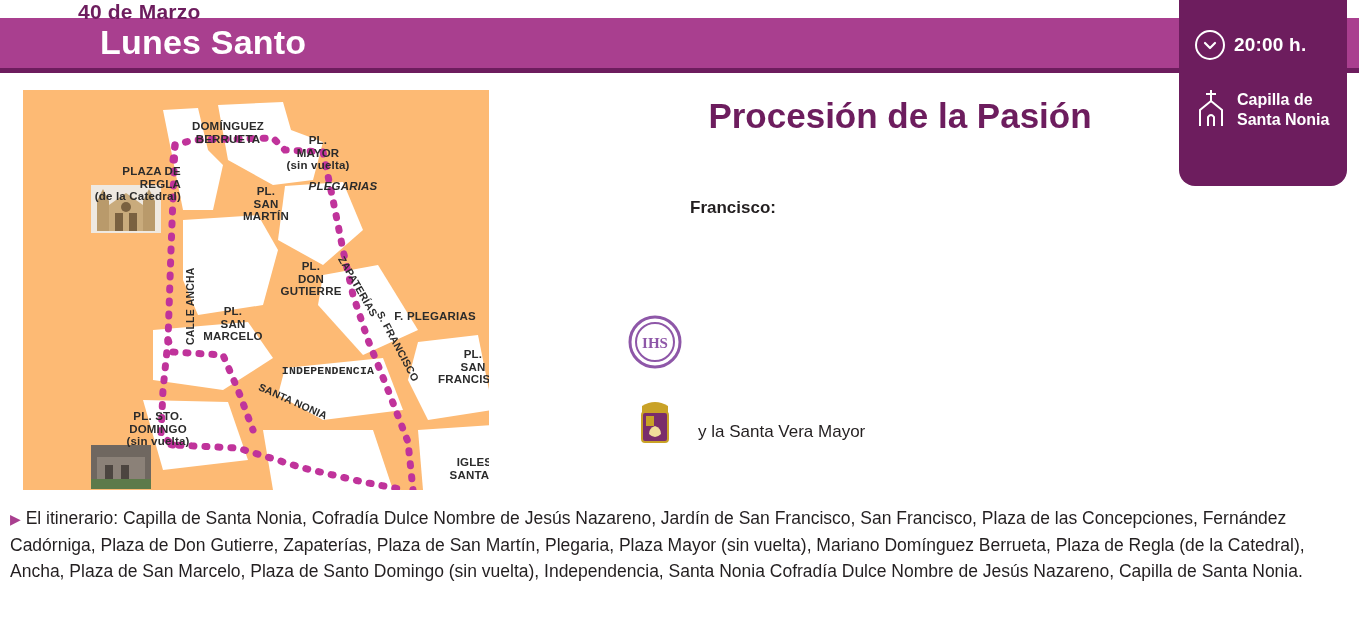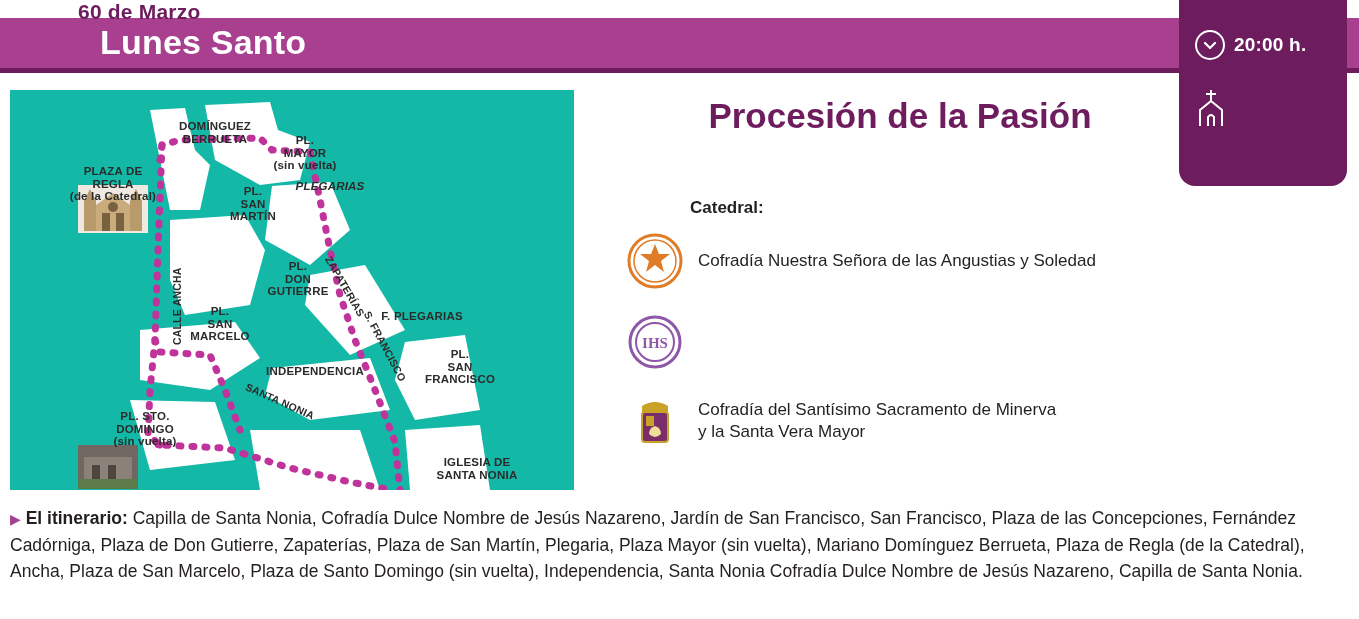--- a/index.html
+++ b/index.html
@@ -49,22 +49,22 @@
   .clock-icon svg { display:block; }
   .info-time-text { font-size: 19px; font-weight: bold; letter-spacing:0.2px; }
   .info-place-row {
     position: absolute; left: 16px; top: 88px; display: flex; align-items: flex-start; gap: 10px;
   }
   .church-icon { width: 32px; height: 40px; }
   .info-place-text { font-size: 16px; font-weight: bold; line-height: 20px; padding-top: 2px; }
 
   
   .map {
-    position: absolute; left: 10px; top: 90px; width: 564px; height: 400px;
-    background: #14b8a6; overflow: hidden;
+    position: absolute; left: 23px; top: 90px; width: 466px; height: 400px;
+    background: #fdba74; overflow: hidden;
   }
   .map svg { position:absolute; left:0; top:0; }
   .map-label {
     position: absolute; font-size: 11.5px; font-weight: bold; color: #2b2b2b;
     line-height: 12.5px; text-align: center; letter-spacing: 0.2px;
   }
   .map-label.small { font-size: 10.5px; }
   .cathedral-img {
     position:absolute; left:68px; top:95px; width:70px; height:48px;
   }
@@ -85,48 +85,52 @@
   #org0 { top: 232px; }
   #org1 { top: 313px; flex-direction: column; }
   #org2 { top: 392px; }
 
   
   .itinerary {
     position: absolute; left: 10px; top: 505px; width: 1340px;
     font-size: 17.5px; color: #231f20; line-height: 26px; text-align: left;
   }
   .itinerary .arrow { color: #a93f8f; font-size: 14px; }
-  .itinerary b { font-weight: bold; }
+  .itinerary b { font-weight: normal; }
 </style>
 </head>
 <body>
 
 <div class="page">
 
   <div class="header-band"></div>
-  <div class="date-label">60 de Marzo</div>
+  <div class="date-label">40 de Marzo</div>
   <div class="day-title">Lunes Santo</div>
 
   <div class="info-tab">
     <div class="info-time-row">
       <span class="clock-icon">
         <svg width="16" height="16" viewBox="0 0 16 16">
           <path d="M3 6 L8 11 L13 6" stroke="#ffffff" stroke-width="2.2" fill="none" stroke-linecap="round" stroke-linejoin="round"></path>
         </svg>
       </span>
       <span class="info-time-text">20:00 h.</span>
     </div>
     <div class="info-place-row">
       <span class="church-icon">
         <svg width="32" height="40" viewBox="0 0 32 40">
           <line x1="16" y1="2" x2="16" y2="14" stroke="#fff" stroke-width="2"></line>
           <line x1="11" y1="6" x2="21" y2="6" stroke="#fff" stroke-width="2"></line>
           <path d="M5 38 L5 22 L16 13 L27 22 L27 38" stroke="#fff" stroke-width="2" fill="none"></path>
           <path d="M13 38 L13 29 Q16 25 19 29 L19 38" stroke="#fff" stroke-width="2" fill="none"></path>
         </svg>
+      </span>
+      <span class="info-place-text">
+        <span>Capilla de</span><br>
+        <span>Santa Nonia</span>
       </span>
     </div>
   </div>
 
   <div class="map">
     <svg width="553" height="400">
 
       <g fill="#ffffff">
         <path d="M140 20 L175 18 L185 60 L200 75 L190 120 L160 120 L150 70 Z"></path>
         <path d="M195 15 L260 12 L268 40 L300 52 L290 90 L250 95 L205 70 Z"></path>
@@ -171,50 +175,40 @@
         <rect x="6" y="12" width="48" height="32" fill="#8b8178"></rect>
         <rect x="14" y="20" width="8" height="24" fill="#4c4540"></rect>
         <rect x="30" y="20" width="8" height="24" fill="#4c4540"></rect>
         <rect x="0" y="34" width="60" height="10" fill="#5d7a4a"></rect>
       </svg>
     </div>
 
     <div id="map-labels">
         <div class="map-label" style="left: 155px; top: 30px; width: 100px;">DOMÍNGUEZ<br>BERRUETA</div>
         <div class="map-label" style="left: 255px; top: 44px; width: 80px;">PL.<br>MAYOR<br>(sin vuelta)</div>
-        <div class="map-label" style="left: 48px; top: 75px; width: 110px;">PLAZA DE<br>REGLA<br>(de la Catedral)</div>
+        <div class="map-label" style="left: 48px; top: 75px; width: 110px; text-align: right;">PLAZA DE<br>REGLA<br>(de la Catedral)</div>
         <div class="map-label" style="left: 208px; top: 95px; width: 70px;">PL.<br>SAN<br>MARTÍN</div>
         <div class="map-label" style="left: 270px; top: 90px; width: 100px; font-style: italic;">PLEGARIAS</div>
         <div class="map-label" style="left: 248px; top: 170px; width: 80px;">PL.<br>DON<br>GUTIERRE</div>
         <div class="map-label" style="left: 170px; top: 215px; width: 80px;">PL.<br>SAN<br>MARCELO</div>
         <div class="map-label" style="left: 352px; top: 220px; width: 120px;">F. PLEGARIAS</div>
-        <div class="map-label" style="left: 235px; top: 275px; width: 140px;">INDEPENDENCIA</div>
+        <div class="map-label" style="left: 235px; top: 275px; width: 140px; font-family: Liberation Mono, monospace;">INDEPENDENCIA</div>
         <div class="map-label" style="left: 405px; top: 258px; width: 90px;">PL.<br>SAN<br>FRANCISCO</div>
         <div class="map-label" style="left: 85px; top: 320px; width: 100px;">PL. STO.<br>DOMINGO<br>(sin vuelta)</div>
         <div class="map-label" style="left: 412px; top: 366px; width: 110px;">IGLESIA DE<br>SANTA NONIA</div>
         <div class="map-label small" style="left: 112px; top: 210px; width: 110px; transform-origin: center center; transform: rotate(-90deg);">CALLE ANCHA</div>
         <div class="map-label small" style="left: 280px; top: 190px; width: 110px; transform-origin: center center; transform: rotate(60deg);">ZAPATERÍAS</div>
         <div class="map-label small" style="left: 320px; top: 250px; width: 110px; transform-origin: center center; transform: rotate(62deg);">S. FRANCISCO</div>
         <div class="map-label small" style="left: 215px; top: 305px; width: 110px; transform-origin: center center; transform: rotate(24deg);">SANTA NONIA</div>
       </div>
   </div>
 
   <div class="proc-title">Procesión de la Pasión</div>
-  <div class="organizan">Catedral:</div>
-
-  <div class="org-row" id="org0">
-    <span class="badge">
-      <svg width="58" height="58" viewBox="0 0 58 58">
-        <circle cx="29" cy="29" r="26" fill="none" stroke="#e07b28" stroke-width="3"></circle>
-        <circle cx="29" cy="29" r="21" fill="none" stroke="#e07b28" stroke-width="1.5"></circle>
-        <path d="M29 12 L33 22 L44 22 L35 29 L38 40 L29 33 L20 40 L23 29 L14 22 L25 22 Z" fill="#e07b28"></path>
-      </svg>
-    </span>
-    <span class="org-text">Cofradía Nuestra Señora de las Angustias y Soledad</span>
-  </div>
+  <div class="organizan">Francisco:</div>
+
 
   <div class="org-row" id="org1">
     <span class="badge">
       <svg width="58" height="58" viewBox="0 0 58 58">
         <circle cx="29" cy="29" r="25" fill="none" stroke="#8e57a8" stroke-width="3"></circle>
         <circle cx="29" cy="29" r="19" fill="none" stroke="#8e57a8" stroke-width="2"></circle>
         <text x="29" y="35" font-size="15" font-family="Liberation Serif, serif" font-weight="bold" fill="#8e57a8" text-anchor="middle">IHS</text>
       </svg>
     </span>
   </div>
@@ -222,21 +216,21 @@
   <div class="org-row" id="org2">
     <span class="badge">
       <svg width="58" height="58" viewBox="0 0 58 58">
         <path d="M16 14 Q29 6 42 14 L42 20 L16 20 Z" fill="#c9a227"></path>
         <rect x="16" y="20" width="26" height="30" rx="3" fill="#7a2d6b" stroke="#c9a227" stroke-width="2"></rect>
         <rect x="20" y="24" width="8" height="10" fill="#c9a227"></rect>
         <path d="M29 34 Q35 36 35 42 Q29 48 23 42 Q23 36 29 34 Z" fill="#f0dd9a"></path>
       </svg>
     </span>
     <span class="org-text">
-      <span id="org2line1">Cofradía del Santísimo Sacramento de Minerva</span><br>
+      <br>
       <span id="org2line2">y la Santa Vera Mayor</span>
     </span>
   </div>
 
   <div class="itinerary">
     <span class="arrow">▶</span>
     <b>El itinerario:</b><span> Capilla de Santa Nonia, Cofradía Dulce Nombre de Jesús Nazareno, Jardín de San Francisco,  San Francisco, Plaza de las Concepciones, Fernández Cadórniga, Plaza de Don Gutierre, Zapaterías, Plaza de San Martín, Plegaria, Plaza Mayor (sin vuelta), Mariano Domínguez Berrueta, Plaza de Regla (de la Catedral), Ancha, Plaza de San Marcelo, Plaza de Santo Domingo (sin vuelta), Independencia, Santa Nonia  Cofradía Dulce Nombre de Jesús Nazareno, Capilla de Santa Nonia.</span>
   </div>
 
 </div>

